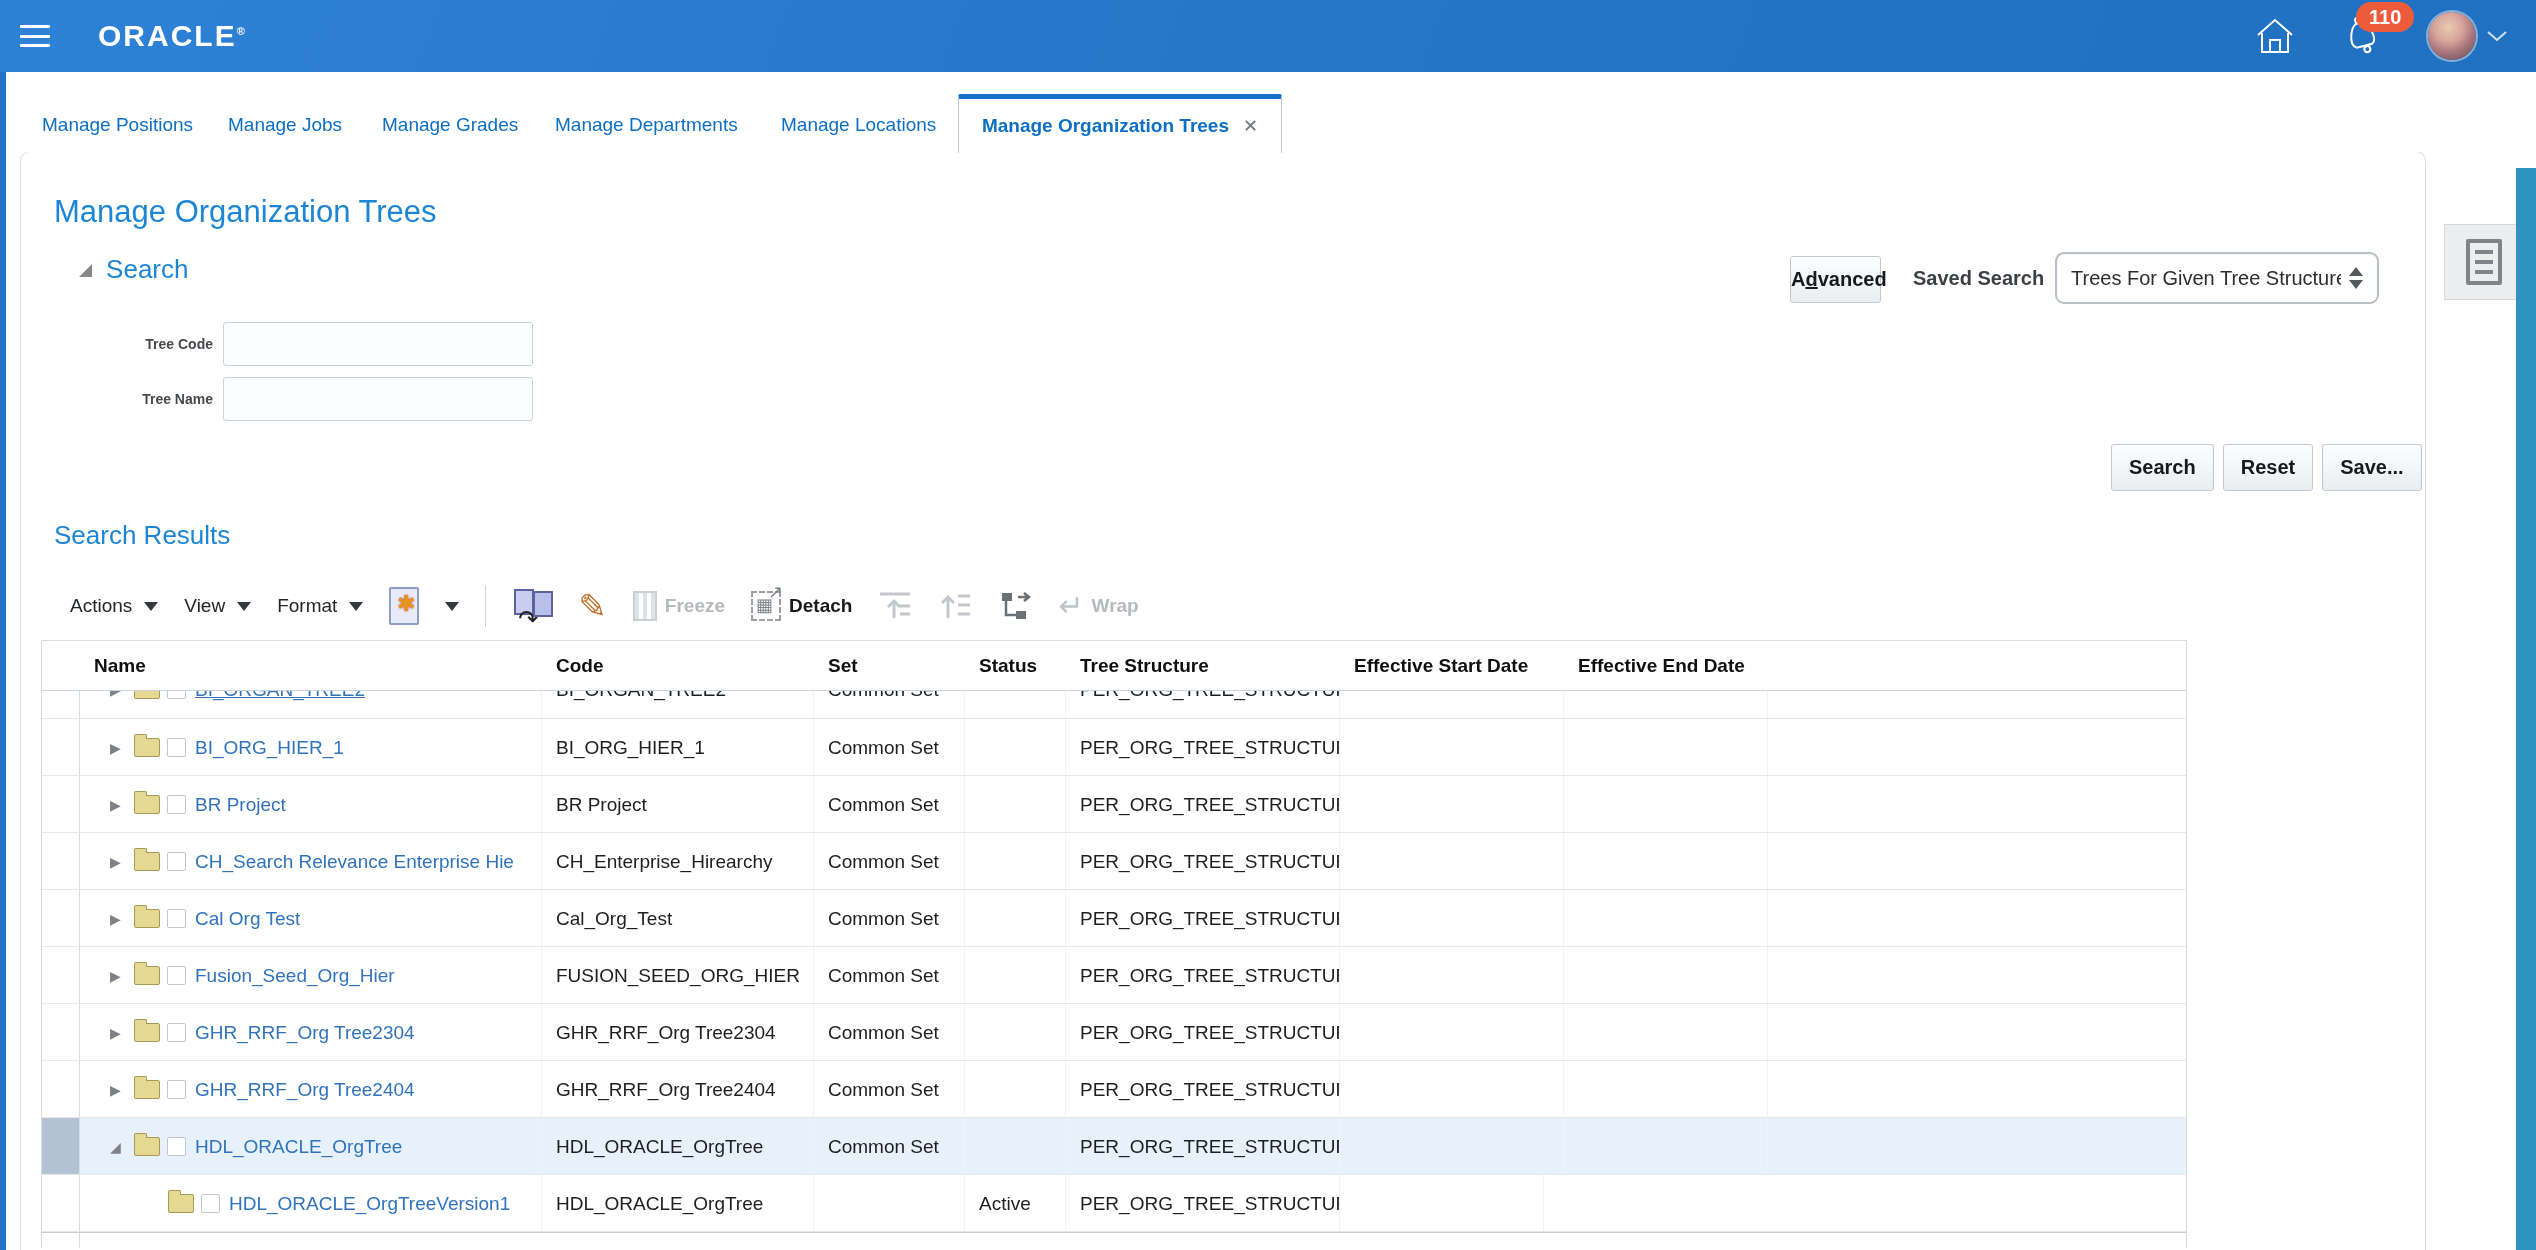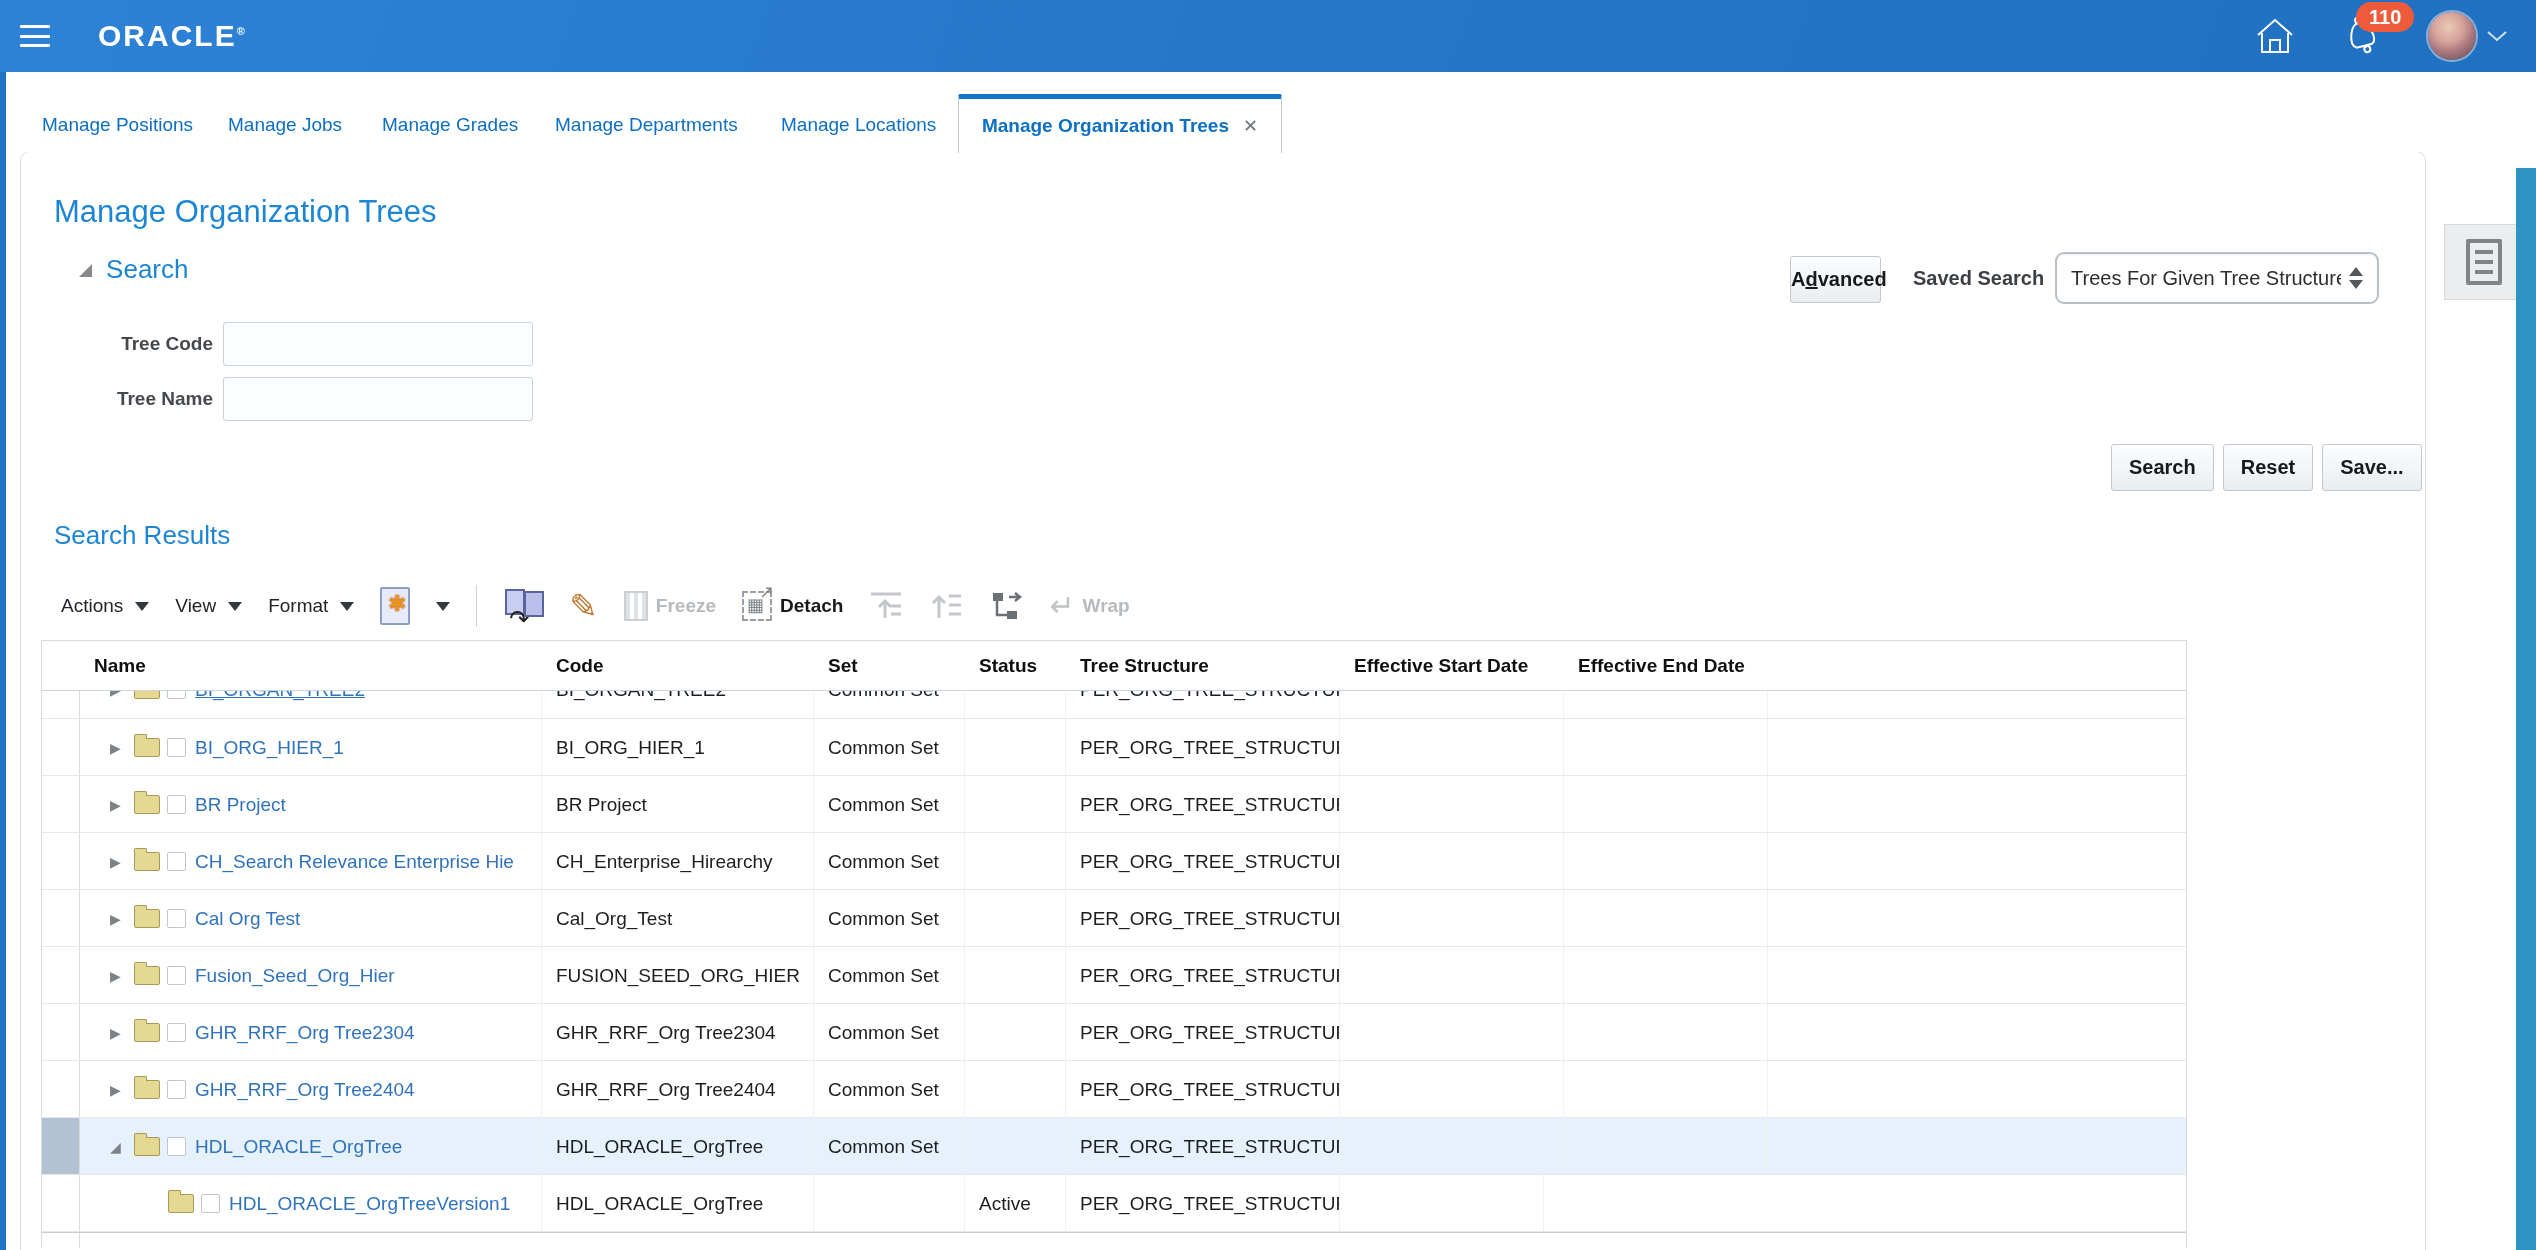--- a/index.html
+++ b/index.html
@@ -48,21 +48,21 @@
   .panel { position:absolute; left:20px; top:151px; width:2406px; height:1110px; background:#fff;
     border:1px solid #d9dde1; border-radius:10px 10px 0 0; z-index:5; }
 
   .page-title { position:absolute; left:33px; top:42px; font-size:31px; color:#1c86d5; }
 
   .search-hdr { position:absolute; left:58px; top:102px; display:flex; align-items:center; gap:14px; }
   .twisty-gray { color:#87898c; font-size:17px; }
   .section-title { font-size:26px; color:#1c86d5; }
 
   .form-row { position:absolute; left:0; height:44px; display:flex; align-items:center; }
-  .form-label { width:202px; text-align:right; font-size:19px; font-weight:bold; color:#45494d; padding-right:10px; }
+  .form-label { width:202px; text-align:right; font-size:14px; font-weight:bold; color:#45494d; padding-right:10px; }
   .text-input { width:310px; height:44px; background:#fbfdfe; border:1px solid #c9d2d9; border-radius:3px;
     font-size:19px; padding:0 10px; font-family:"Liberation Sans",sans-serif; }
 
   .btn { background:linear-gradient(#fcfdfe,#e9edf0); border:1px solid #c2c8cf; border-radius:3px;
     font-size:20px; font-weight:bold; color:#17191b; cursor:pointer; font-family:"Liberation Sans",sans-serif; }
   .adv-btn { position:absolute; left:1769px; top:104px; width:91px; height:47px; }
   .saved-label { position:absolute; left:1892px; top:115px; font-size:20px; font-weight:bold; color:#3c4044; }
   .saved-select { position:absolute; left:2034px; top:100px; width:324px; height:52px; background:#fff;
     border:2px solid #b9bfc6; border-radius:9px; display:flex; align-items:center; padding:0 14px; cursor:pointer;
     box-shadow:inset 0 1px 2px rgba(0,0,0,.06); }
@@ -71,21 +71,21 @@
   .stepper i { width:0; height:0; border-left:7px solid transparent; border-right:7px solid transparent; display:block; }
   .stepper .up { border-bottom:9px solid #55595d; }
   .stepper .dn { border-top:9px solid #55595d; }
 
   .search-btns { position:absolute; top:292px; left:2090px; display:flex; gap:9px; }
   .search-btns .btn { height:47px; padding:0 17px; }
 
   .results-hdr { position:absolute; left:33px; top:368px; font-size:26px; color:#1c86d5; }
 
   
-  .toolbar { position:absolute; left:40px; top:428px; height:52px; display:flex; align-items:center; gap:26px; }
+  .toolbar { position:absolute; left:49px; top:428px; height:52px; display:flex; align-items:center; gap:26px; }
   .menu { display:flex; align-items:center; gap:12px; font-size:19px; color:#222528; cursor:pointer; }
   .caret { width:0; height:0; border-left:7px solid transparent; border-right:7px solid transparent; border-top:9px solid #34383c; display:inline-block; }
   .tb-sep { width:1px; height:42px; background:#cfd3d7; }
   .icon-btn { display:flex; align-items:center; gap:8px; cursor:pointer; }
   .icon-new { width:30px; height:38px; border:2px solid #8f9cc4; background:#e8ebf7; border-radius:2px; position:relative; }
   .icon-new::after { content:"✱"; position:absolute; right:2px; top:2px; color:#e8941f; font-size:22px; text-shadow:0 0 2px #a33; }
   .icon-copy { width:40px; height:38px; position:relative; }
   .icon-copy::before { content:""; position:absolute; left:2px; top:2px; width:16px; height:22px; background:#c9cdef; border:2px solid #5b639e; }
   .icon-copy::after { content:""; position:absolute; left:21px; top:4px; width:16px; height:22px; background:#b9bfe8; border:2px solid #5b639e; }
   .icon-copy .arr { position:absolute; left:6px; bottom:-8px; font-size:24px; color:#222; }

